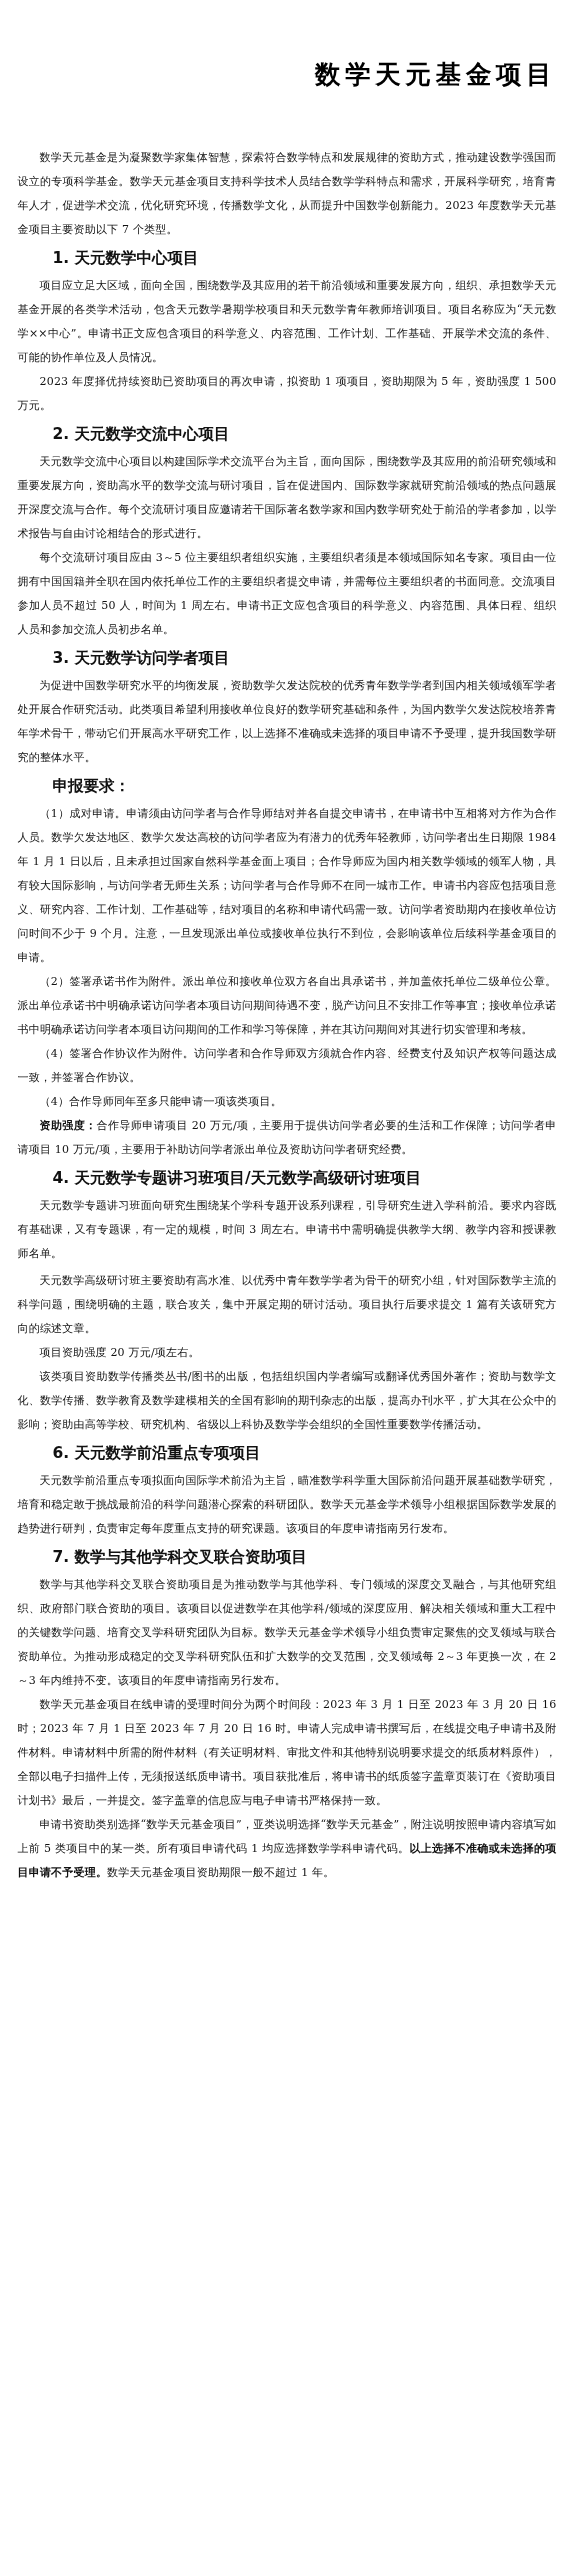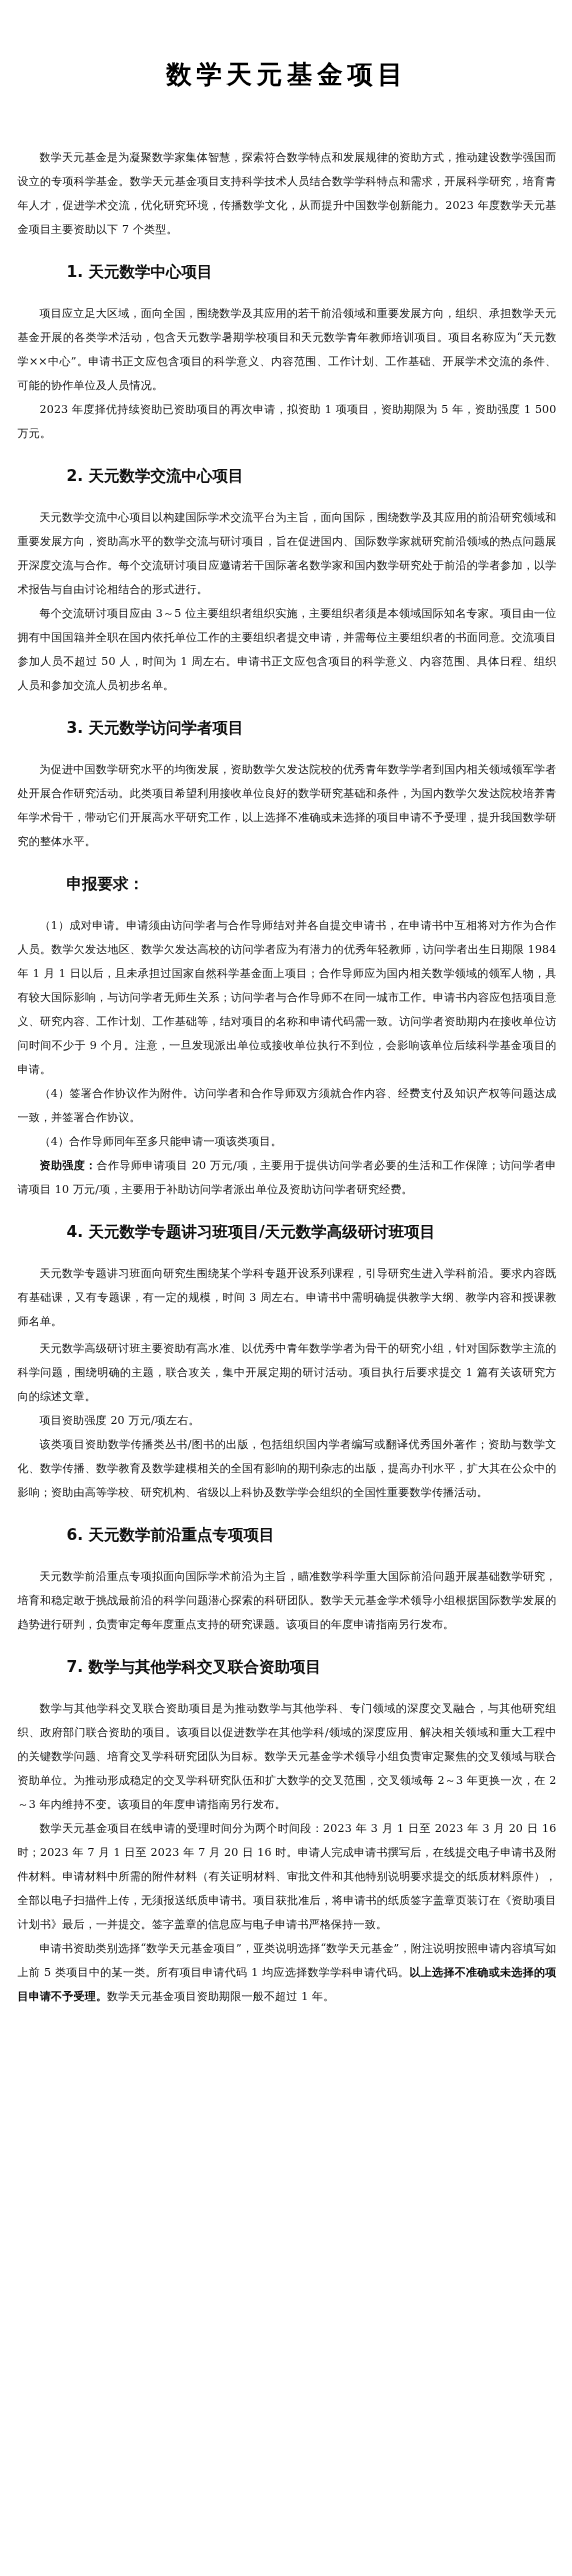--- a/index.html
+++ b/index.html
@@ -14,38 +14,38 @@
   .page {
     position: absolute;
     left: 17.5px;
     top: 0;
     width: 539px;
   }
   .title {
     margin: 0;
     padding-top: 57px;
     height: 89px;
-    text-align: center;
+    text-align: right;
     font-family: "DejaVu Serif", serif;
     font-weight: bold;
     font-size: 25.4px;
     letter-spacing: 4.8px;
     line-height: 35px;
     color: #000;
   }
   .p {
     margin: 0;
     font-size: 11px;
     line-height: 24px;
     text-align: justify;
     text-indent: 2em;
     letter-spacing: 0.2px;
   }
   .h {
-    margin: 18px;
+    margin: 4px;
     font-family: "DejaVu Sans", sans-serif;
     font-weight: bold;
     font-size: 15.5px;
     line-height: 24px;
     text-indent: 2em;
   }
   .b { font-family: "DejaVu Sans", sans-serif; font-weight: bold; }
   .gap { height: 3.2px; }
 </style>
 </head>
@@ -61,20 +61,21 @@
   <p class="p">2023 年度择优持续资助已资助项目的再次申请，拟资助 1 项项目，资助期限为 5 年，资助强度 1 500 万元。</p>
 
   <p class="h">2. 天元数学交流中心项目</p>
   <p class="p">天元数学交流中心项目以构建国际学术交流平台为主旨，面向国际，围绕数学及其应用的前沿研究领域和重要发展方向，资助高水平的数学交流与研讨项目，旨在促进国内、国际数学家就研究前沿领域的热点问题展开深度交流与合作。每个交流研讨项目应邀请若干国际著名数学家和国内数学研究处于前沿的学者参加，以学术报告与自由讨论相结合的形式进行。</p>
   <p class="p">每个交流研讨项目应由 3～5 位主要组织者组织实施，主要组织者须是本领域国际知名专家。项目由一位拥有中国国籍并全职在国内依托单位工作的主要组织者提交申请，并需每位主要组织者的书面同意。交流项目参加人员不超过 50 人，时间为 1 周左右。申请书正文应包含项目的科学意义、内容范围、具体日程、组织人员和参加交流人员初步名单。</p>
 
   <p class="h">3. 天元数学访问学者项目</p>
   <p class="p">为促进中国数学研究水平的均衡发展，资助数学欠发达院校的优秀青年数学学者到国内相关领域领军学者处开展合作研究活动。此类项目希望利用接收单位良好的数学研究基础和条件，为国内数学欠发达院校培养青年学术骨干，带动它们开展高水平研究工作，以上选择不准确或未选择的项目申请不予受理，提升我国数学研究的整体水平。</p>
   <p class="h">申报要求：</p>
   <p class="p">（1）成对申请。申请须由访问学者与合作导师结对并各自提交申请书，在申请书中互相将对方作为合作人员。数学欠发达地区、数学欠发达高校的访问学者应为有潜力的优秀年轻教师，访问学者出生日期限 1984 年 1 月 1 日以后，且未承担过国家自然科学基金面上项目；合作导师应为国内相关数学领域的领军人物，具有较大国际影响，与访问学者无师生关系；访问学者与合作导师不在同一城市工作。申请书内容应包括项目意义、研究内容、工作计划、工作基础等，结对项目的名称和申请代码需一致。访问学者资助期内在接收单位访问时间不少于 9 个月。注意，一旦发现派出单位或接收单位执行不到位，会影响该单位后续科学基金项目的申请。</p>
+  <p class="p">（2）签署承诺书作为附件。派出单位和接收单位双方各自出具承诺书，并加盖依托单位二级单位公章。派出单位承诺书中明确承诺访问学者本项目访问期间待遇不变，脱产访问且不安排工作等事宜；接收单位承诺书中明确承诺访问学者本项目访问期间的工作和学习等保障，并在其访问期间对其进行切实管理和考核。</p>
   <p class="p">（4）签署合作协议作为附件。访问学者和合作导师双方须就合作内容、经费支付及知识产权等问题达成一致，并签署合作协议。</p>
   <p class="p">（4）合作导师同年至多只能申请一项该类项目。</p>
   <p class="p"><span class="b">资助强度：</span><span>合作导师申请项目 20 万元/项，主要用于提供访问学者必要的生活和工作保障；访问学者申请项目 10 万元/项，主要用于补助访问学者派出单位及资助访问学者研究经费。</span></p>
 
   <p class="h">4. 天元数学专题讲习班项目/天元数学高级研讨班项目</p>
   <p class="p">天元数学专题讲习班面向研究生围绕某个学科专题开设系列课程，引导研究生进入学科前沿。要求内容既有基础课，又有专题课，有一定的规模，时间 3 周左右。申请书中需明确提供教学大纲、教学内容和授课教师名单。</p>
   <div class="gap"></div>
   <p class="p">天元数学高级研讨班主要资助有高水准、以优秀中青年数学学者为骨干的研究小组，针对国际数学主流的科学问题，围绕明确的主题，联合攻关，集中开展定期的研讨活动。项目执行后要求提交 1 篇有关该研究方向的综述文章。</p>
   <p class="p">项目资助强度 20 万元/项左右。</p>
 

